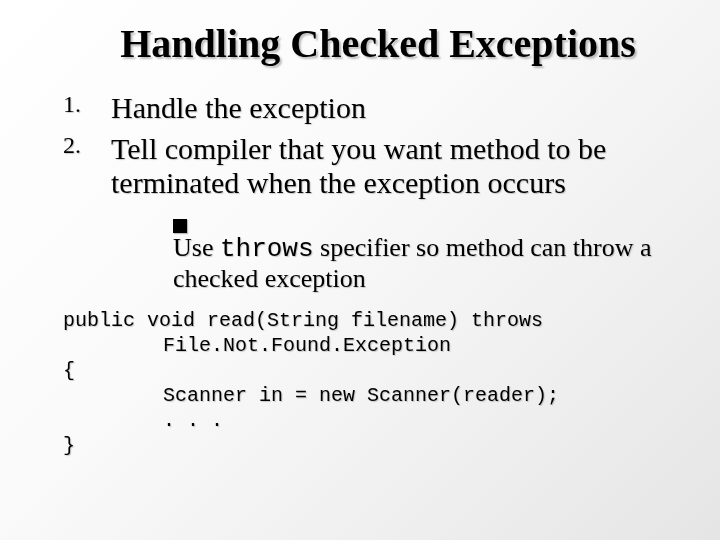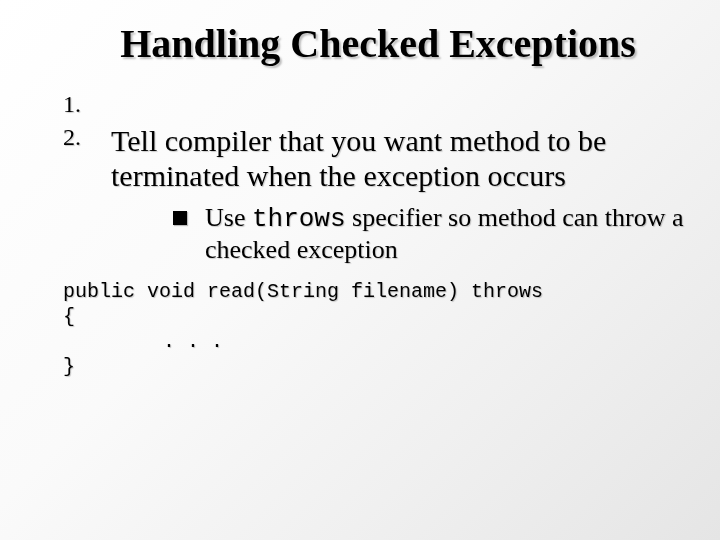--- a/index.html
+++ b/index.html
@@ -43,20 +43,21 @@
   }
   .ol-text {
     font-size: 30px;
     line-height: 1.15;
     text-shadow: 1px 1px 1px rgba(0,0,0,0.2);
   }
   .sub {
     margin: 10px 0 14px 110px;
     display: flex;
     align-items: flex-start;
+    flex-direction: column;
   }
   .bullet {
     width: 14px;
     height: 14px;
     background: #000;
     margin: 8px 18px 0 0;
     flex: 0 0 14px;
     box-shadow: 1px 1px 1px rgba(0,0,0,0.25);
   }
   .sub-text {
@@ -83,34 +84,37 @@
 </head>
 <body>
 
 <div class="slide">
 
   <div class="title">Handling Checked Exceptions</div>
 
   <div class="ol">
     <div class="ol-item">
       <div class="ol-num">1.</div>
+      <div class="ol-text">Handle the exception</div>
     </div>
     <div class="ol-item">
       <div class="ol-num">2.</div>
       <div class="ol-text">Tell compiler that you want method to be terminated when the exception occurs</div>
     </div>
   </div>
 
   <div class="sub">
     <div class="bullet"></div>
     <div class="sub-text">
       <span>Use </span><span class="mono">throws</span><span> specifier so method can throw a checked exception</span>
     </div>
   </div>
 
   <div class="code-block">
     <div class="code-line-1">public void read(String filename) throws</div>
+    <div class="code-indent">File.Not.Found.Exception</div>
     <div class="code-brace">{</div>
+    <div class="code-body">Scanner in = new Scanner(reader);</div>
     <div class="code-body">. . .</div>
     <div class="code-brace">}</div>
   </div>
 
 </div>
 
 </body></html>

